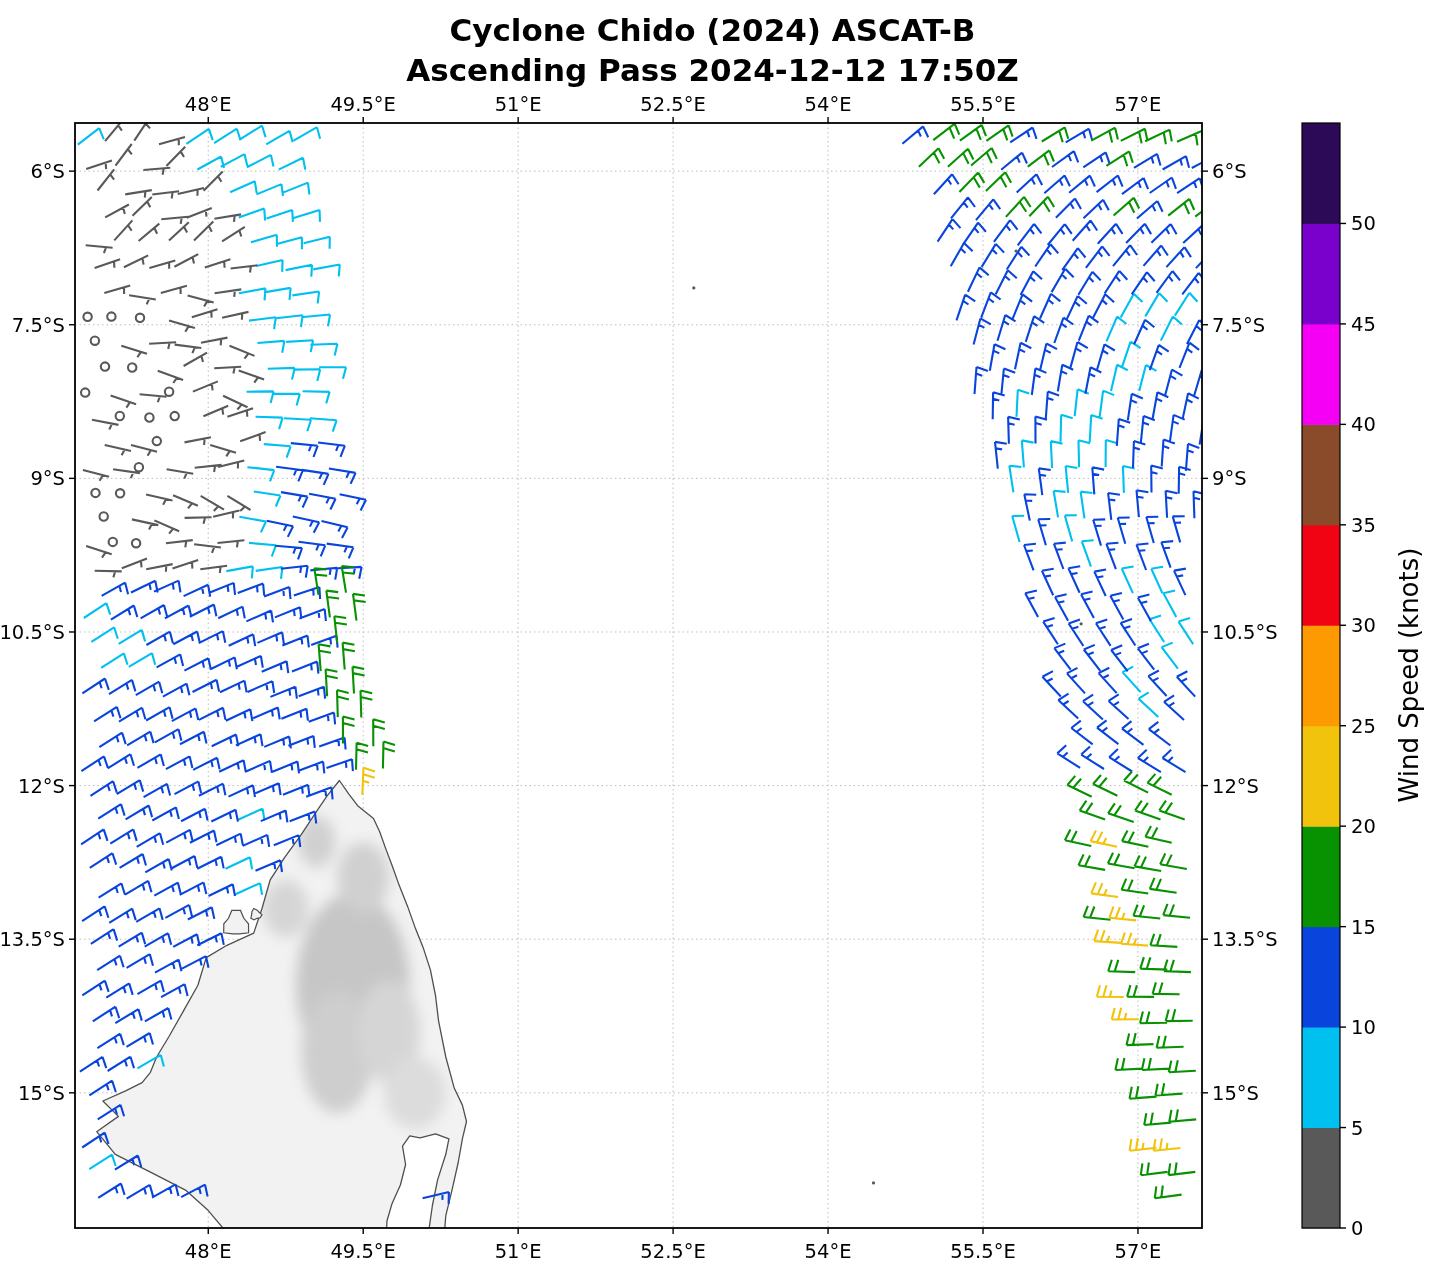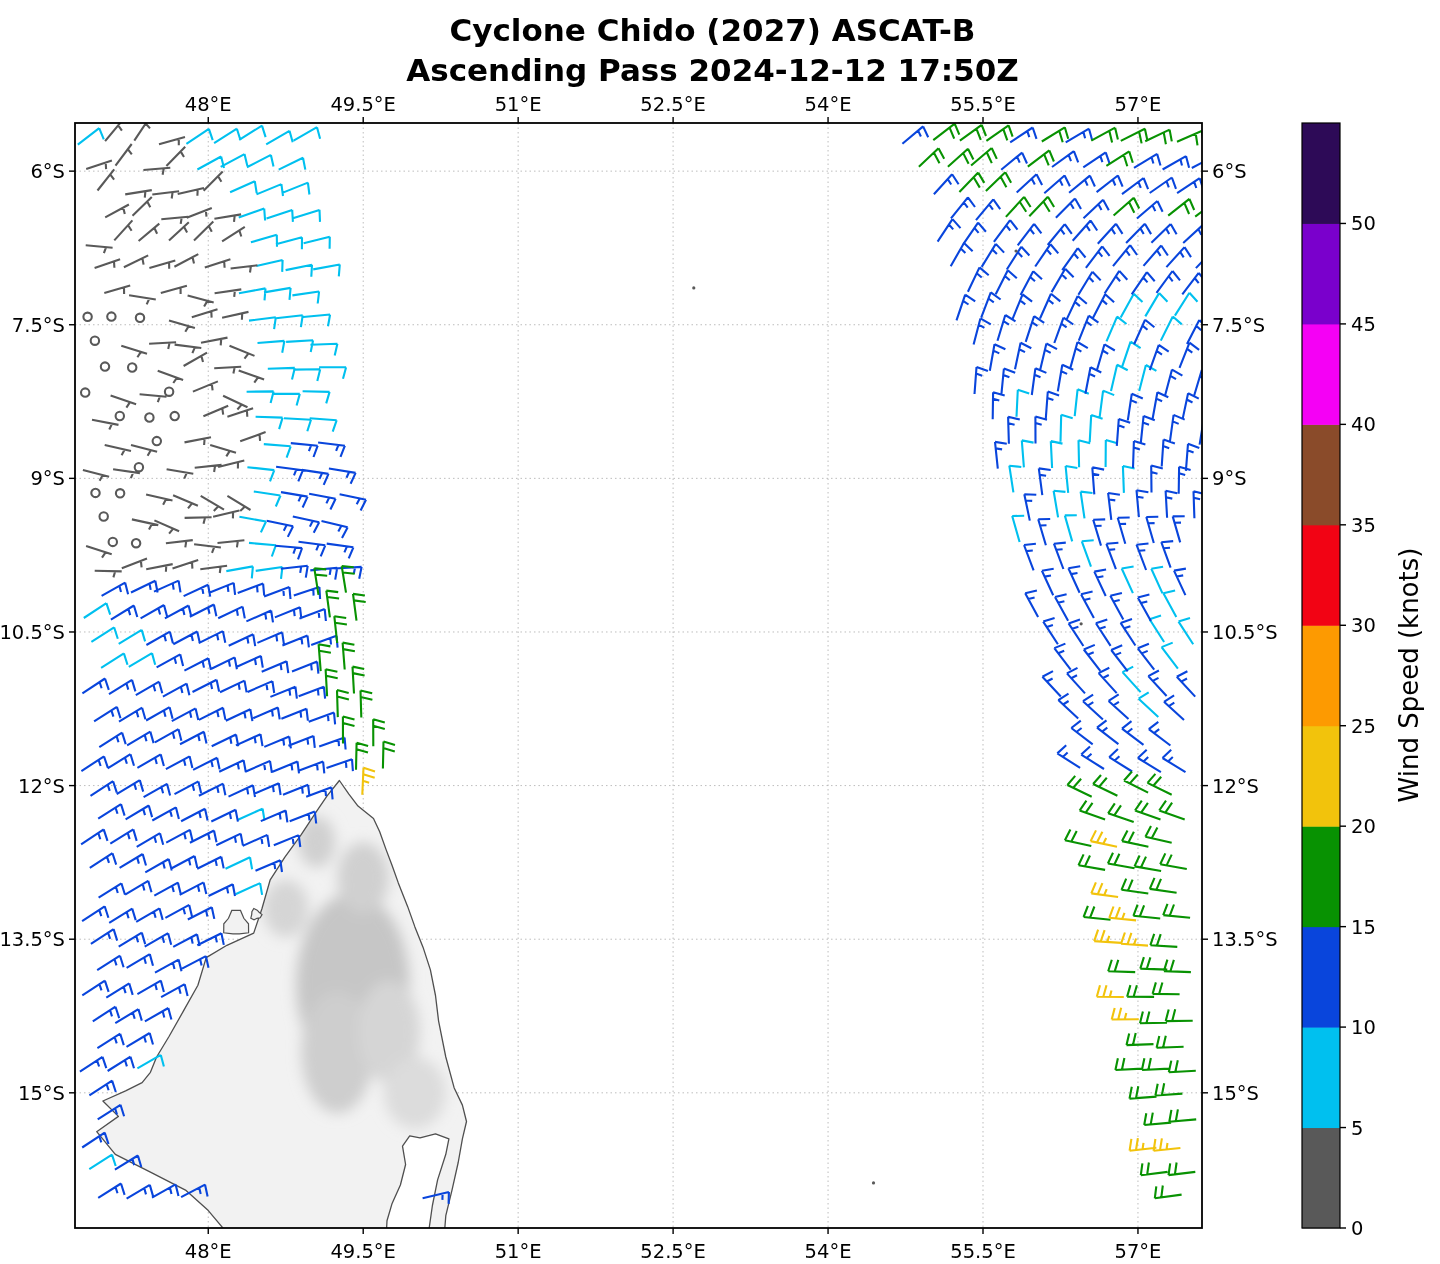--- a/index.html
+++ b/index.html
@@ -10,21 +10,21 @@
   #title1{top:12px;}
   #title2{top:52px;}
   #cbar-label{position:absolute;left:1259px;top:660px;width:300px;text-align:center;
        font-size:26px;color:#000;transform:rotate(-90deg);transform-origin:center;}
   svg text{font-family:"DejaVu Sans","Liberation Sans",sans-serif;}
 </style>
 </head>
 <body>
 <div id="fig">
 
-  <div class="title-line" id="title1">Cyclone Chido (2027) ASCAT-B</div>
+  <div class="title-line" id="title1">Cyclone Chido (2024) ASCAT-B</div>
   <div class="title-line" id="title2">Ascending Pass 2024-12-12 17:50Z</div>
   <div id="cbar-label">Wind Speed (knots)</div>
 
   <svg id="plot" width="1440" height="1264" viewBox="0 0 1440 1264" style="position:absolute;left:0;top:0;">
       <defs>
         <clipPath id="plotclip">
           <rect x="75" y="123" width="1127" height="1105"></rect>
         </clipPath>
         <filter id="blur8" x="-50%" y="-50%" width="200%" height="200%">
           <feGaussianBlur stdDeviation="7"></feGaussianBlur>

